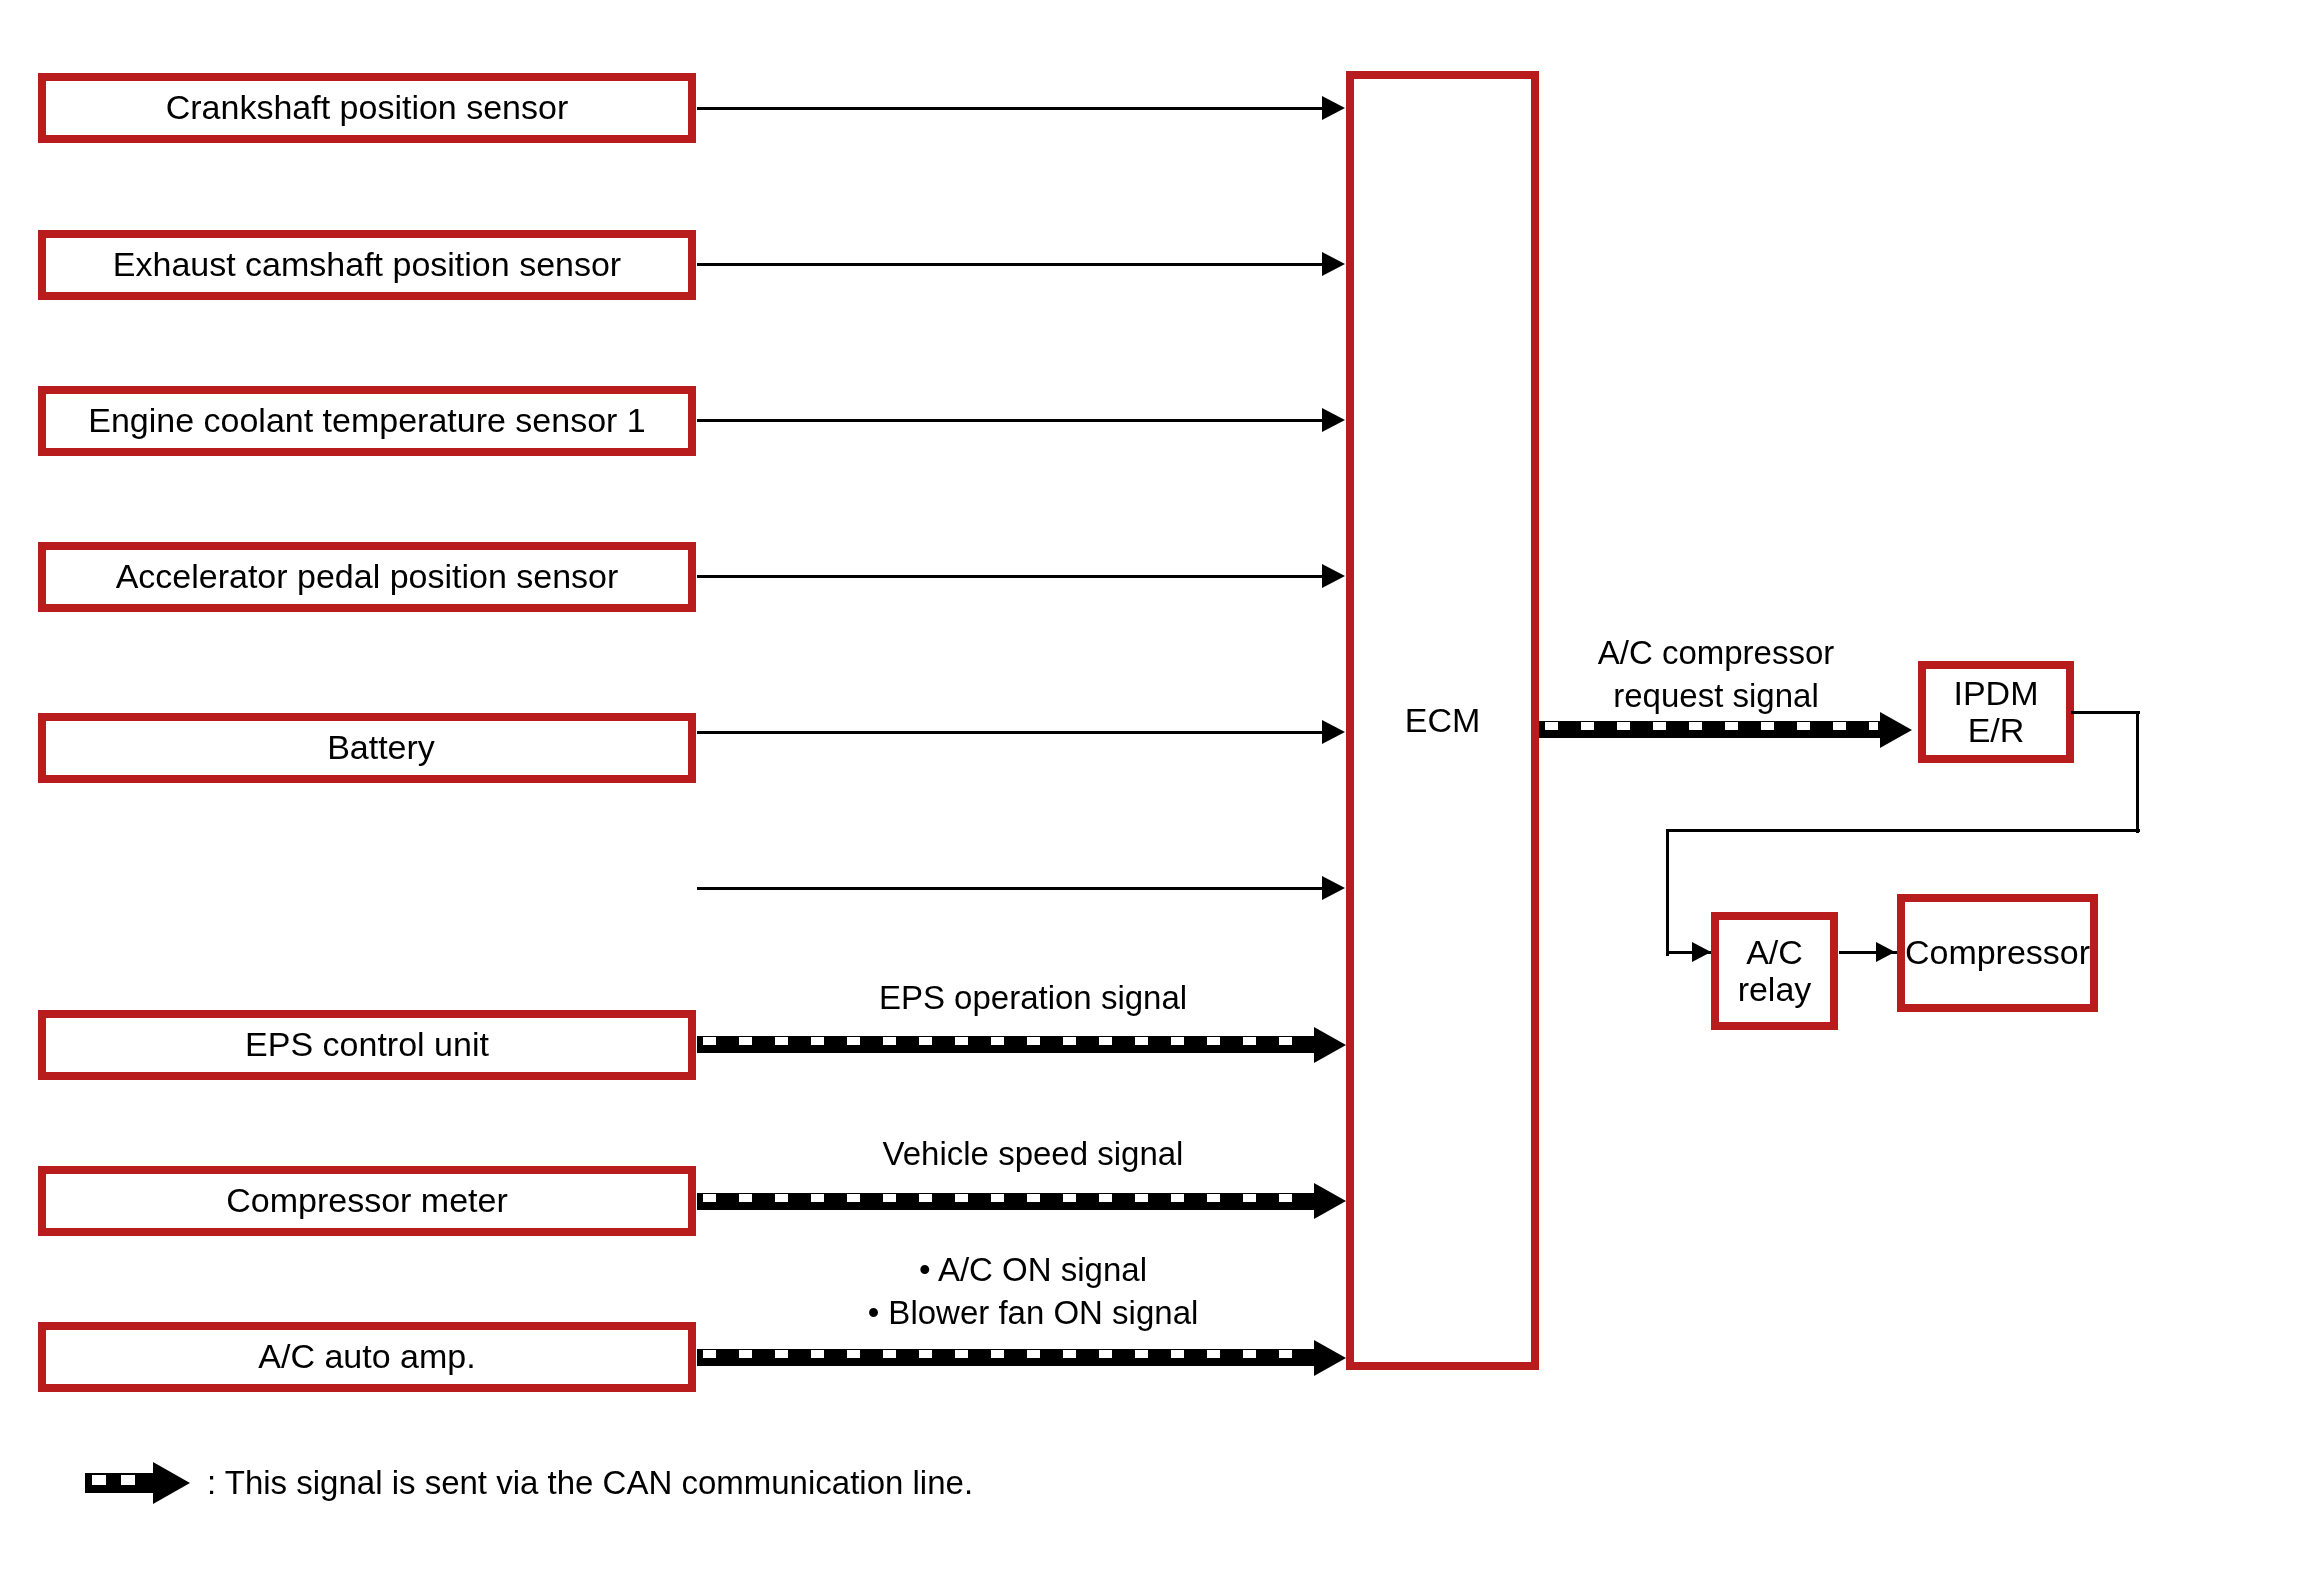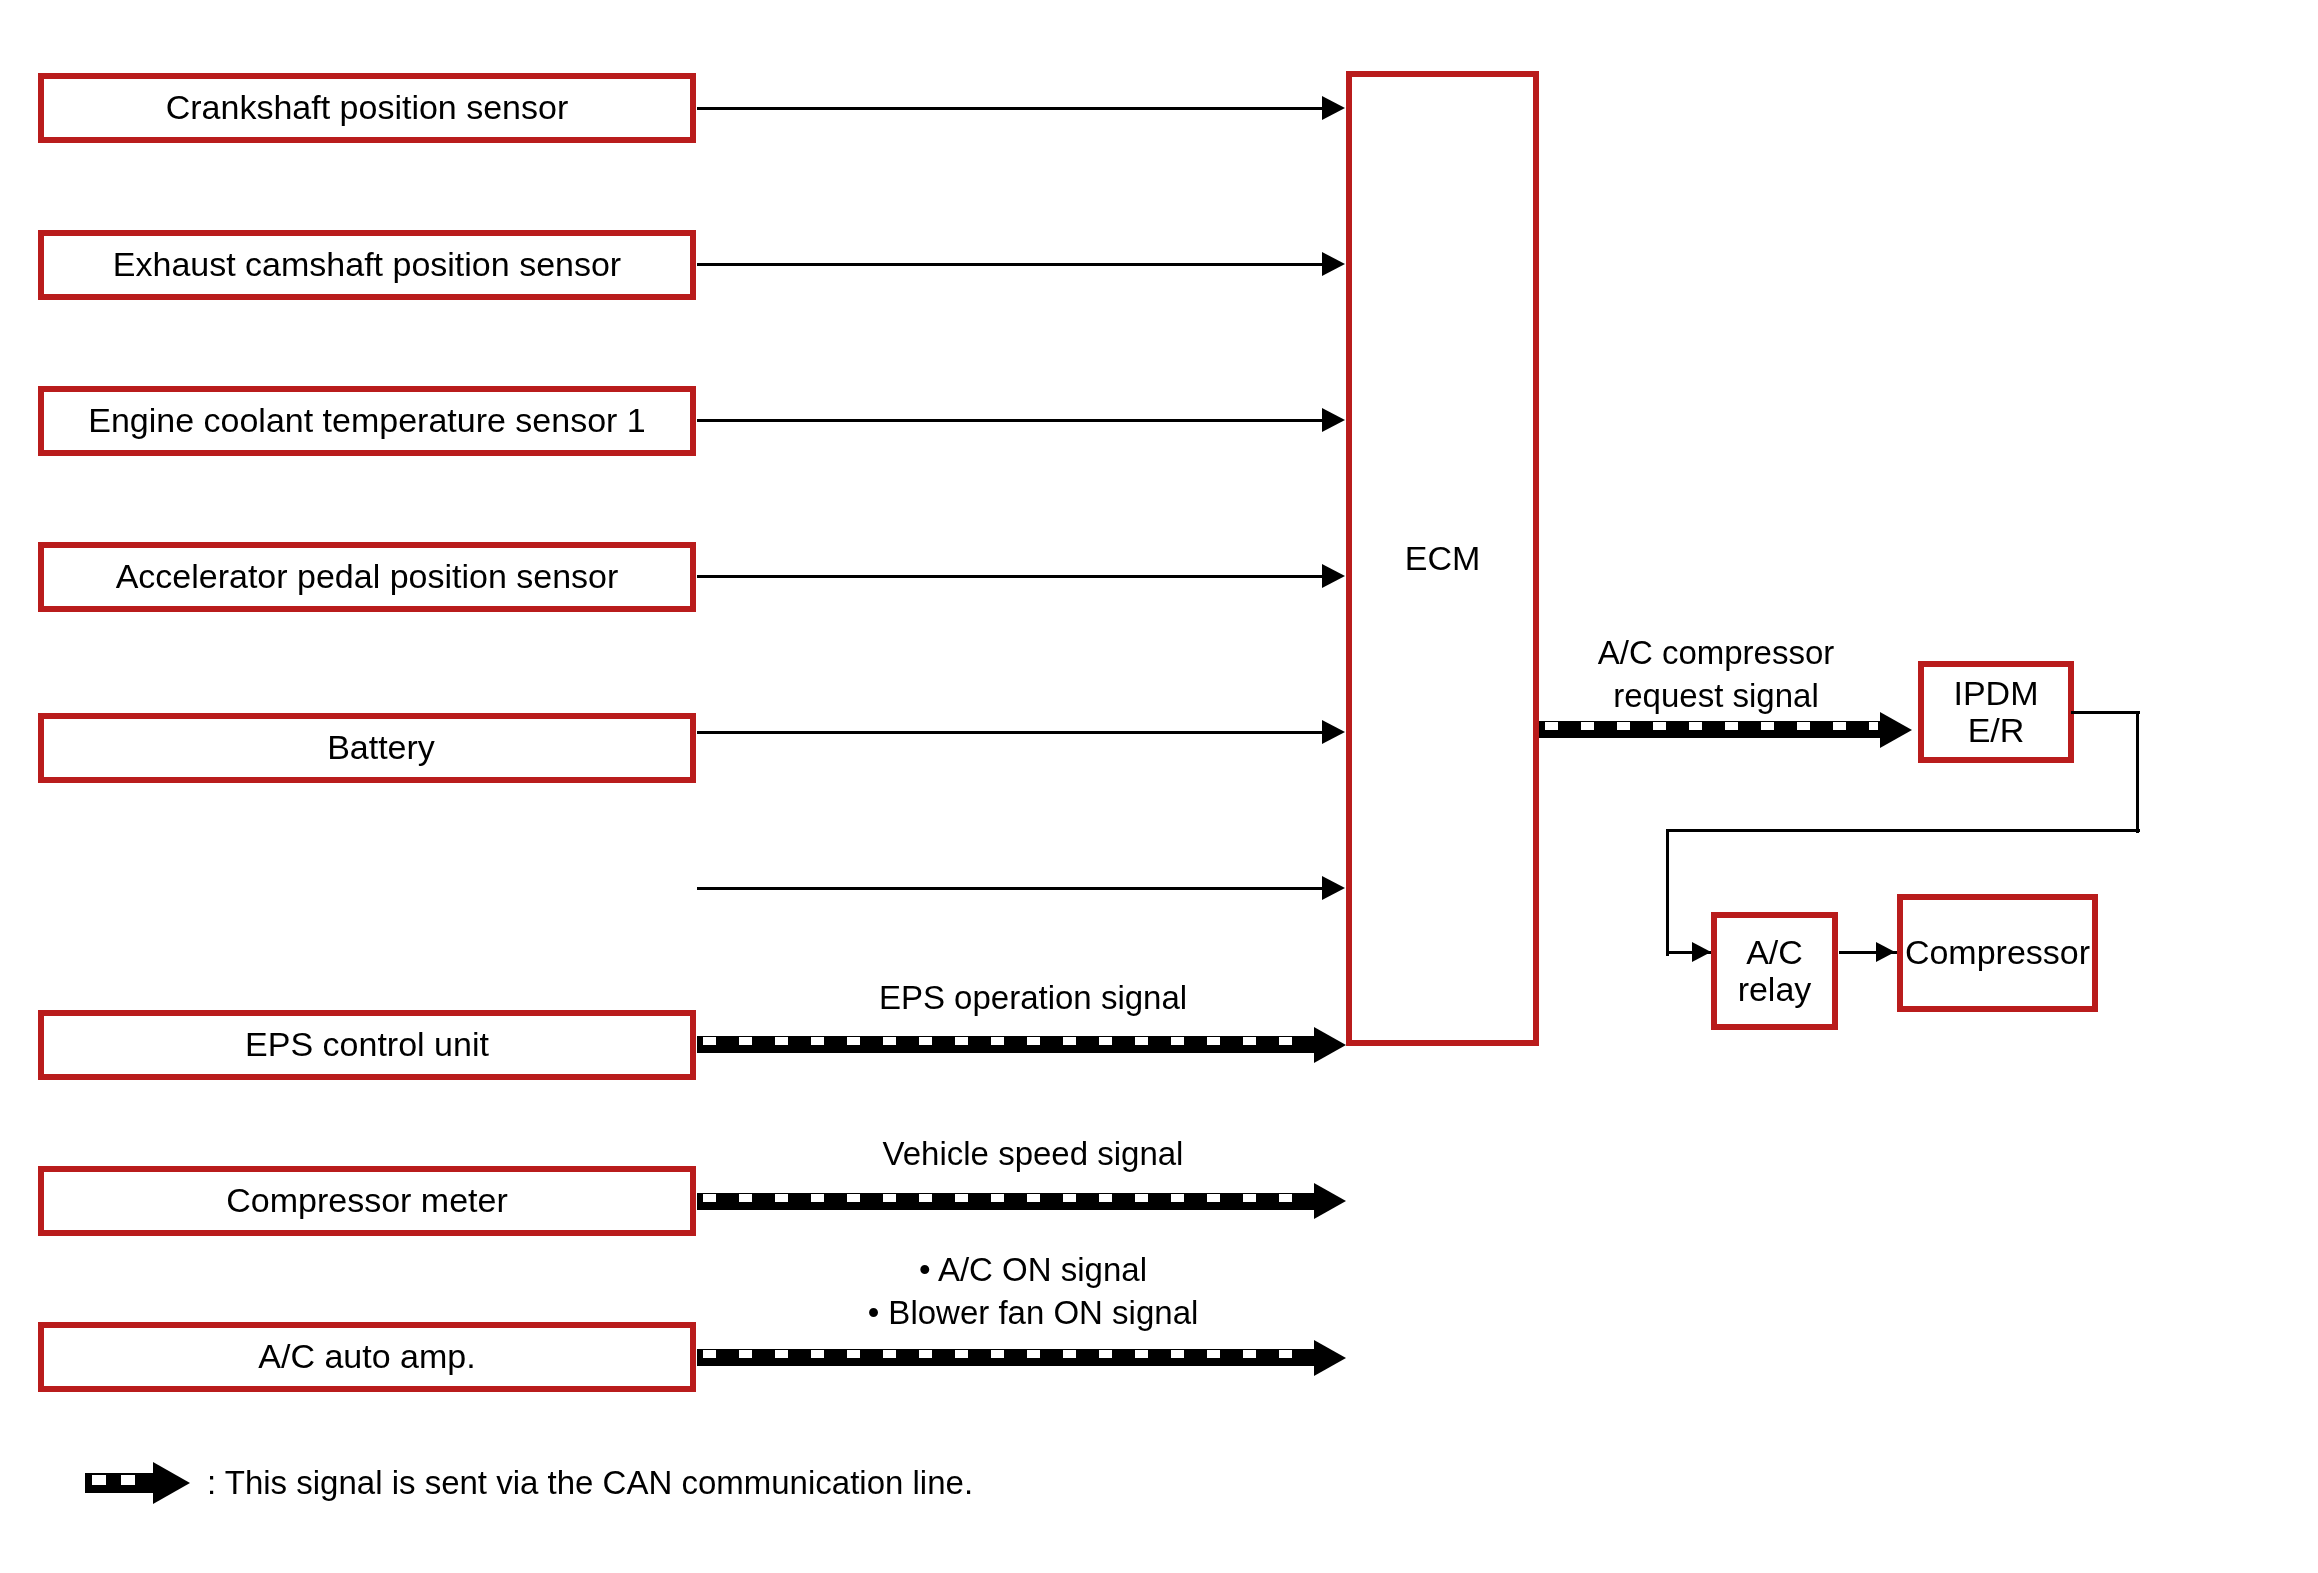--- a/index.html
+++ b/index.html
@@ -2,35 +2,35 @@
 <html style="font-size:9.2px"><head>
 <meta charset="utf-8">
 <style>
   html,body{margin:0;padding:0;background:#ffffff;}
   body{font-family:"Liberation Sans","DejaVu Sans",sans-serif;}
   #page{position:relative;width:2319px;height:1573px;background:#fff;overflow:hidden;}
 
   
   .node{
     position:absolute;
-    border:6px solid #b91c1c;
+    border:8px solid #b91c1c;
     background:#fff;
     box-sizing:border-box;
     display:flex;align-items:center;justify-content:center;
     text-align:center;
     color:#000;
     line-height:1.1;
   }
   .node span{display:block;}
 
   
   .sensor{left:38px;width:658px;height:70px;font-size:34px;}
 
   
-  #ecm{left:1346px;top:71px;width:193px;height:975px;font-size:34px;}
+  #ecm{left:1346px;top:71px;width:193px;height:1299px;font-size:34px;}
 
   
   #ipdm{left:1918px;top:661px;width:156px;height:102px;font-size:34px;}
   #acrelay{left:1711px;top:894px;width:127px;height:118px;font-size:34px;margin-top:18px;}
   #compressor{left:1897px;top:894px;width:201px;height:118px;font-size:34px;}
 
   
   .wire{position:absolute;background:#000;}
   .wire.h{height:3.4px;}
   .wire.v{width:3.4px;}

